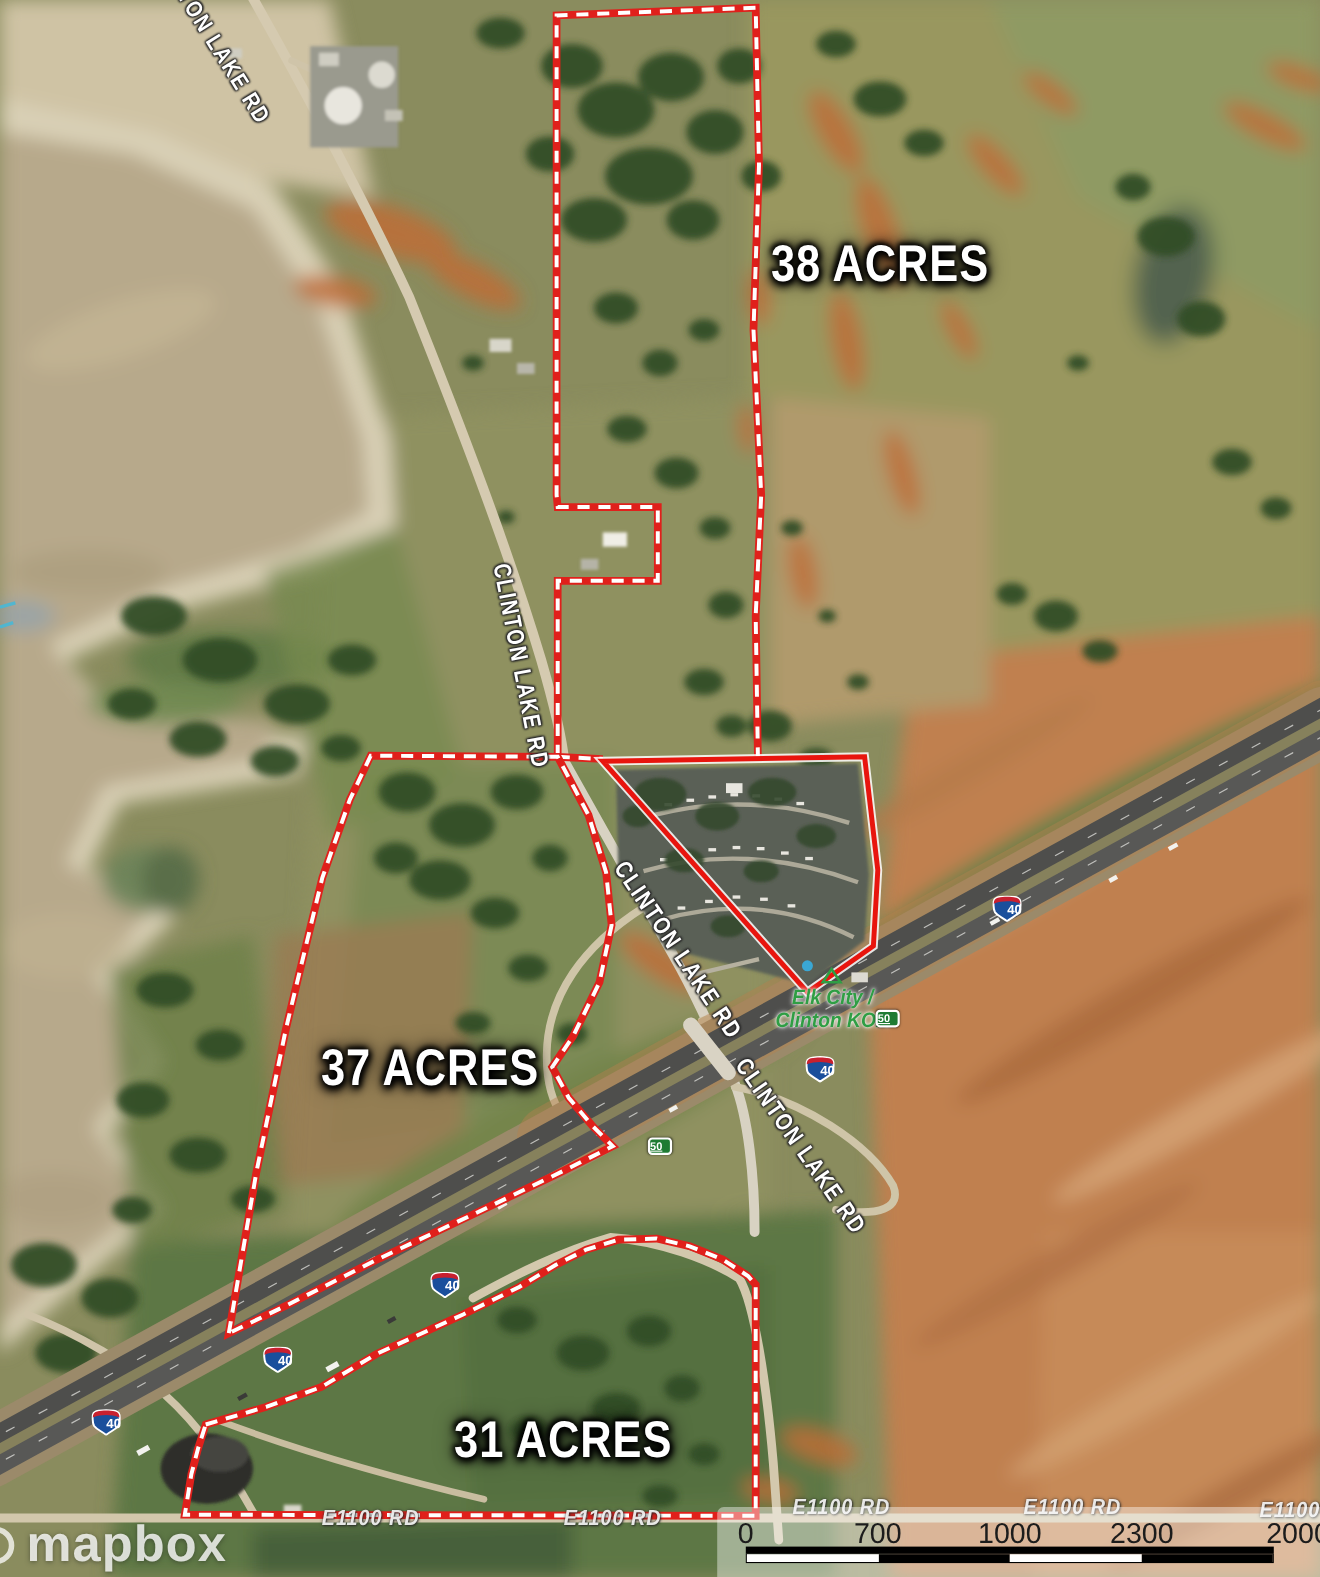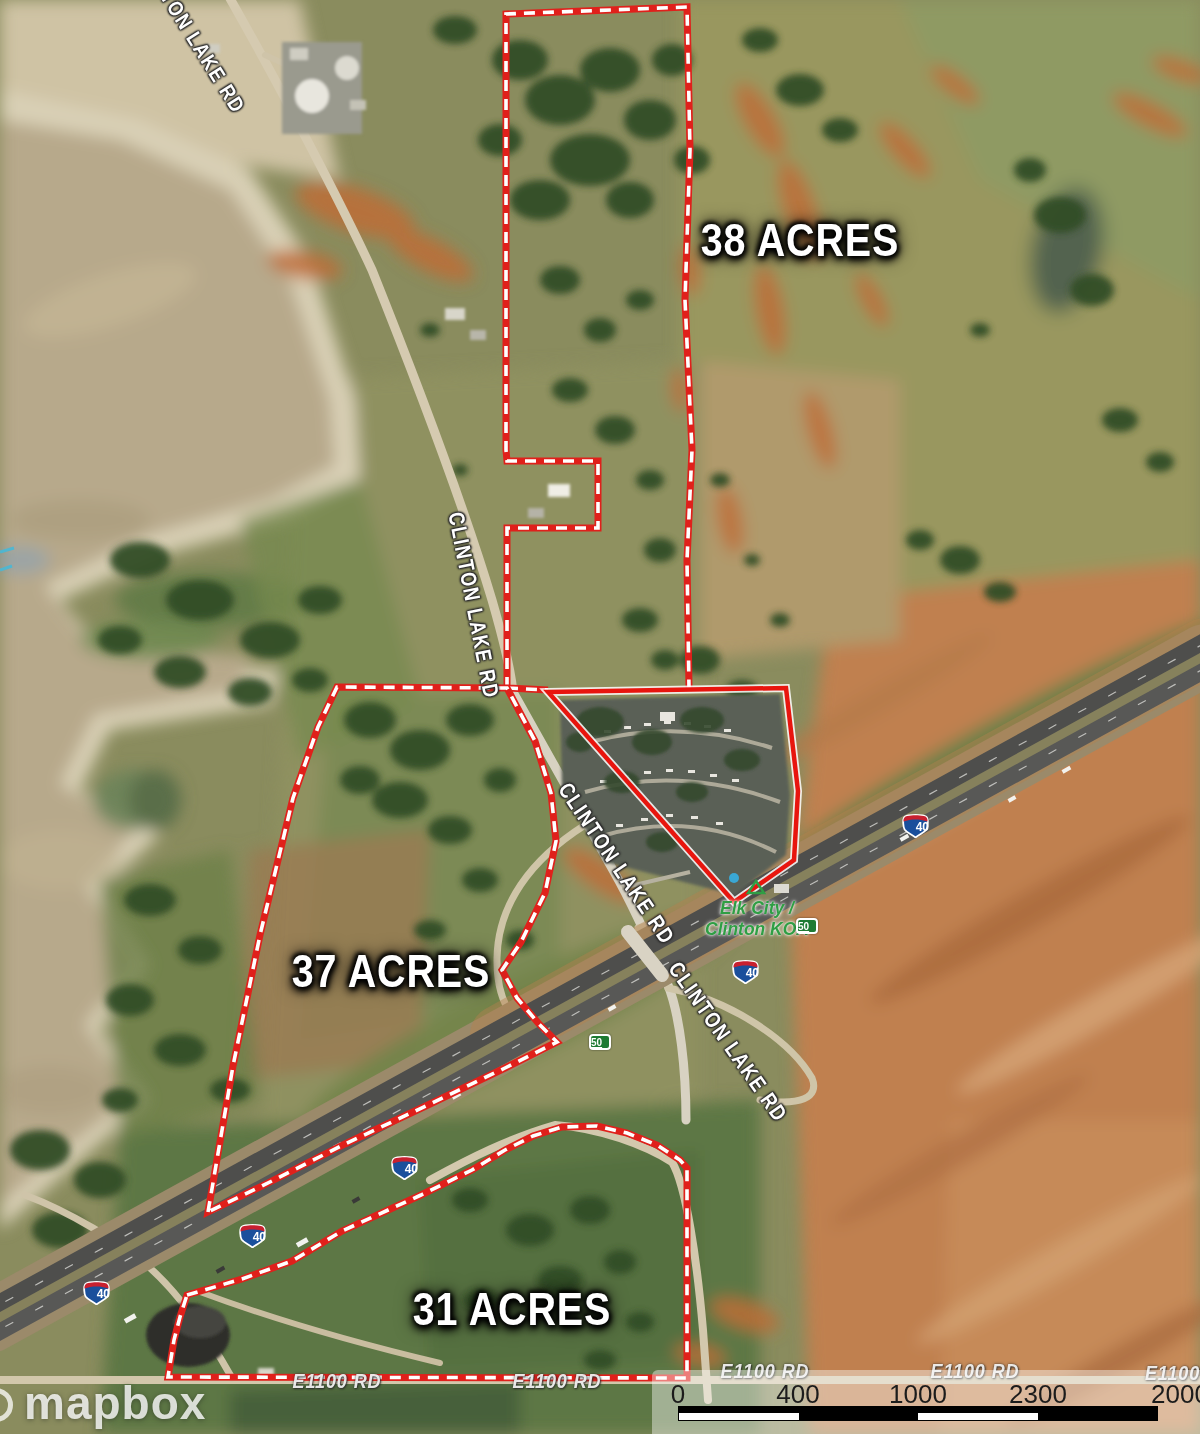--- a/index.html
+++ b/index.html
@@ -443,21 +443,21 @@
 
   <div class="h50" style="left:796px;top:918px">
     <span>50</span>
   </div>
   <div class="h50" style="left:589px;top:1034px">
     <span>50</span>
   </div>
 
   <div class="scalepanel">
     <span class="tick" style="left:26px">0</span>
-    <span class="tick" style="left:146px">400</span>
+    <span class="tick" style="left:146px">700</span>
     <span class="tick" style="left:266px">1000</span>
     <span class="tick" style="left:386px">2300</span>
     <span class="tick" style="left:528px">2000</span>
     <div class="bartop"></div>
     <div class="barrow">
       <div class="seg-w"></div>
       <div class="seg-b"></div>
       <div class="seg-w"></div>
       <div class="seg-b"></div>
     </div>

